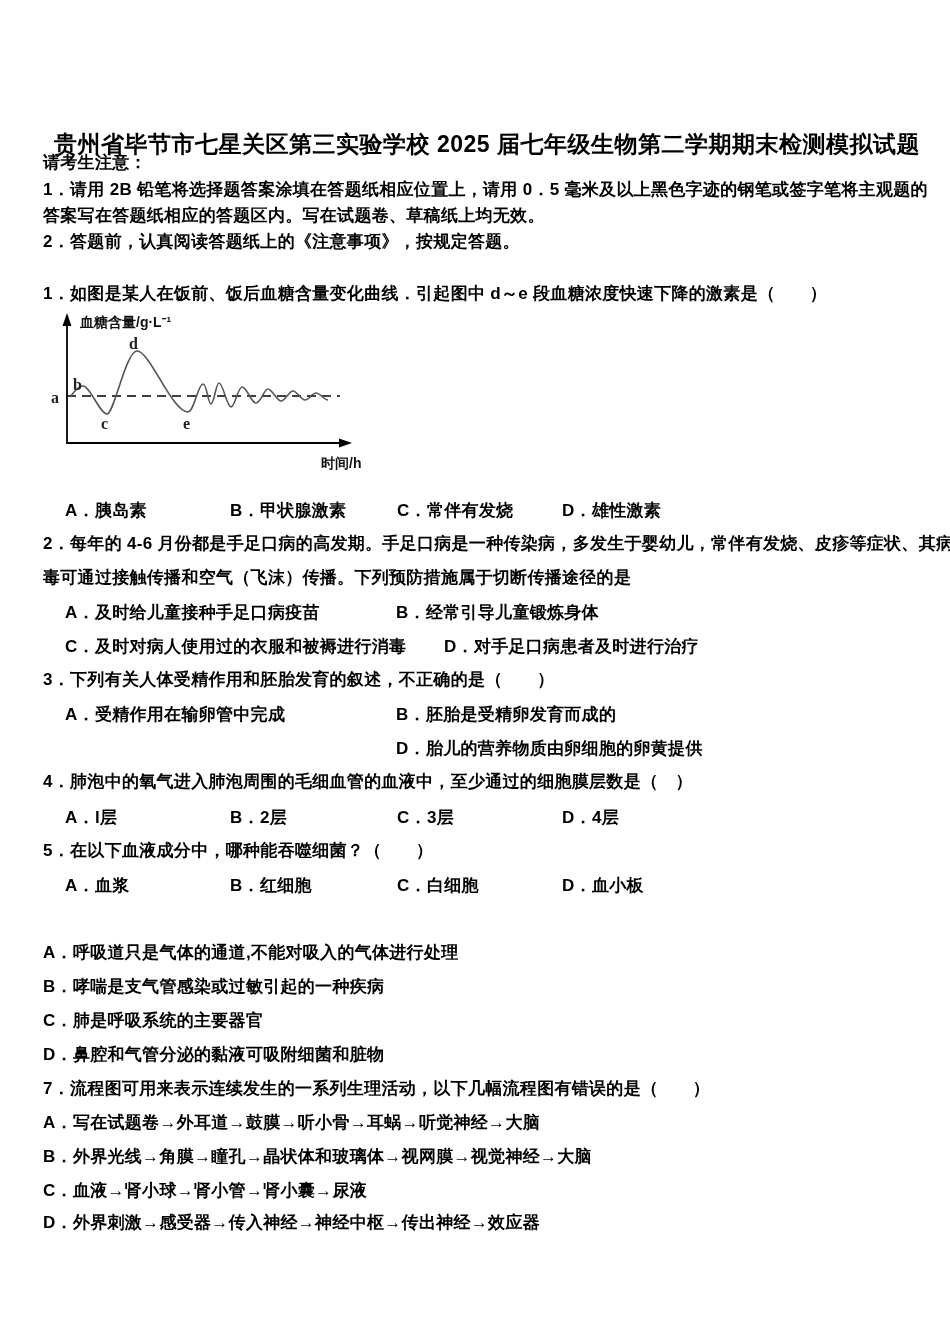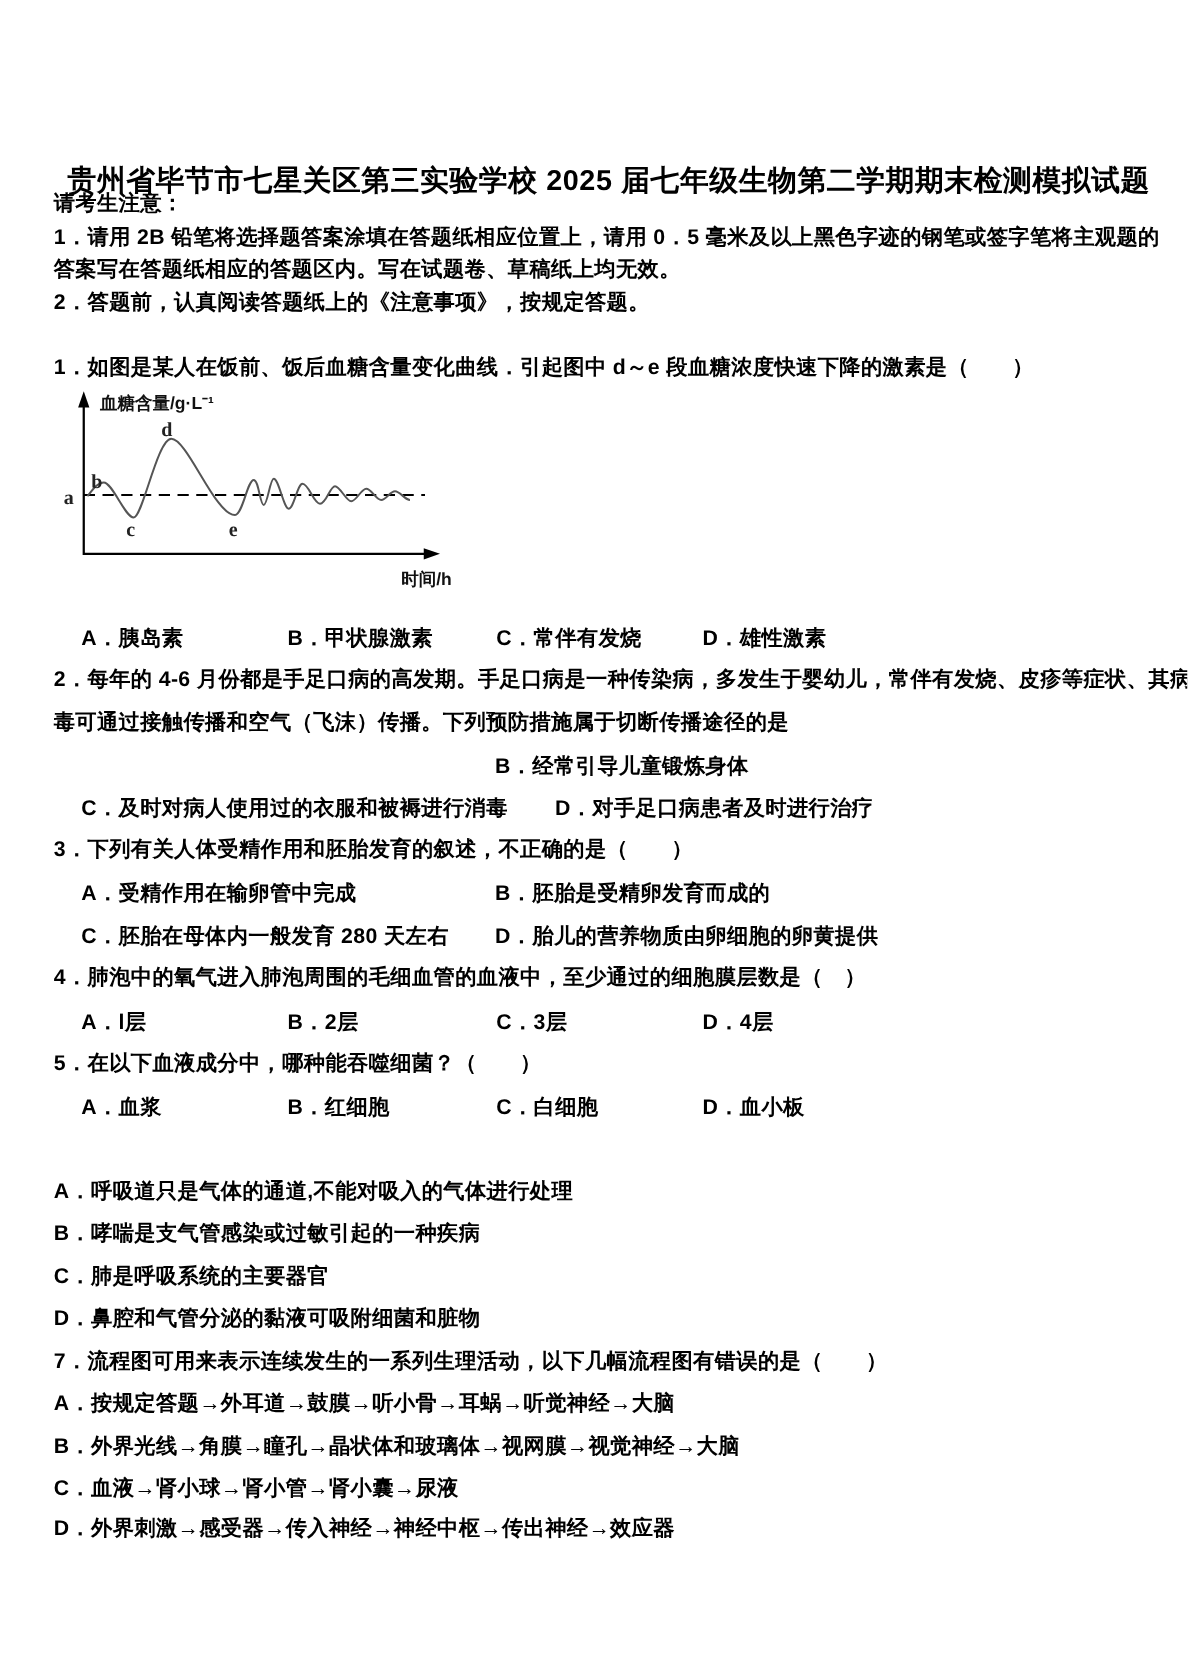--- a/index.html
+++ b/index.html
@@ -82,34 +82,34 @@
     <span class="c1">A．胰岛素</span>
     <span class="c2">B．甲状腺激素</span>
     <span class="c3">C．常伴有发烧</span>
     <span class="c4">D．雄性激素</span>
   </div>
 
   <div class="line" style="top:533px">2．每年的 4-6 月份都是手足口病的高发期。手足口病是一种传染病，多发生于婴幼儿，常伴有发烧、皮疹等症状、其病</div>
   <div class="line" style="top:567px">毒可通过接触传播和空气（飞沫）传播。下列预防措施属于切断传播途径的是</div>
 
   <div class="row" style="top:601px">
+    <span class="c1">A．及时给儿童接种手足口病疫苗</span>
     <span class="cb">B．经常引导儿童锻炼身体</span>
   </div>
   <div class="row" style="top:635px">
     <span class="c1">C．及时对病人使用过的衣服和被褥进行消毒</span>
     <span class="cd2">D．对手足口病患者及时进行治疗</span>
   </div>
 
   <div class="line" style="top:669px">3．下列有关人体受精作用和胚胎发育的叙述，不正确的是（　　）</div>
   <div class="row" style="top:703px">
     <span class="c1">A．受精作用在输卵管中完成</span>
     <span class="cb">B．胚胎是受精卵发育而成的</span>
   </div>
   <div class="row" style="top:737px">
-    <span class="c1">C．胚胎在母体内一般发育 280 天左右</span>
     <span class="cb">D．胎儿的营养物质由卵细胞的卵黄提供</span>
   </div>
 
   <div class="line" style="top:771px">4．肺泡中的氧气进入肺泡周围的毛细血管的血液中，至少通过的细胞膜层数是（　）</div>
   <div class="row" style="top:806px">
     <span class="c1">A．l层</span>
     <span class="c2">B．2层</span>
     <span class="c3">C．3层</span>
     <span class="c4">D．4层</span>
   </div>
@@ -121,18 +121,18 @@
     <span class="c3">C．白细胞</span>
     <span class="c4">D．血小板</span>
   </div>
 
   <div class="line" style="top:942px">A．呼吸道只是气体的通道,不能对吸入的气体进行处理</div>
   <div class="line" style="top:976px">B．哮喘是支气管感染或过敏引起的一种疾病</div>
   <div class="line" style="top:1010px">C．肺是呼吸系统的主要器官</div>
   <div class="line" style="top:1044px">D．鼻腔和气管分泌的黏液可吸附细菌和脏物</div>
 
   <div class="line" style="top:1078px">7．流程图可用来表示连续发生的一系列生理活动，以下几幅流程图有错误的是（　　）</div>
-  <div class="line" style="top:1112px">A．按规定答题→外耳道→鼓膜→听小骨→耳蜗→听觉神经→大脑</div>
+  <div class="line" style="top:1112px">A．写在试题卷→外耳道→鼓膜→听小骨→耳蜗→听觉神经→大脑</div>
   <div class="line" style="top:1146px">B．外界光线→角膜→瞳孔→晶状体和玻璃体→视网膜→视觉神经→大脑</div>
   <div class="line" style="top:1180px">C．血液→肾小球→肾小管→肾小囊→尿液</div>
   <div class="line" style="top:1212px">D．外界刺激→感受器→传入神经→神经中枢→传出神经→效应器</div>
 
 </div>
 
 </body></html>

